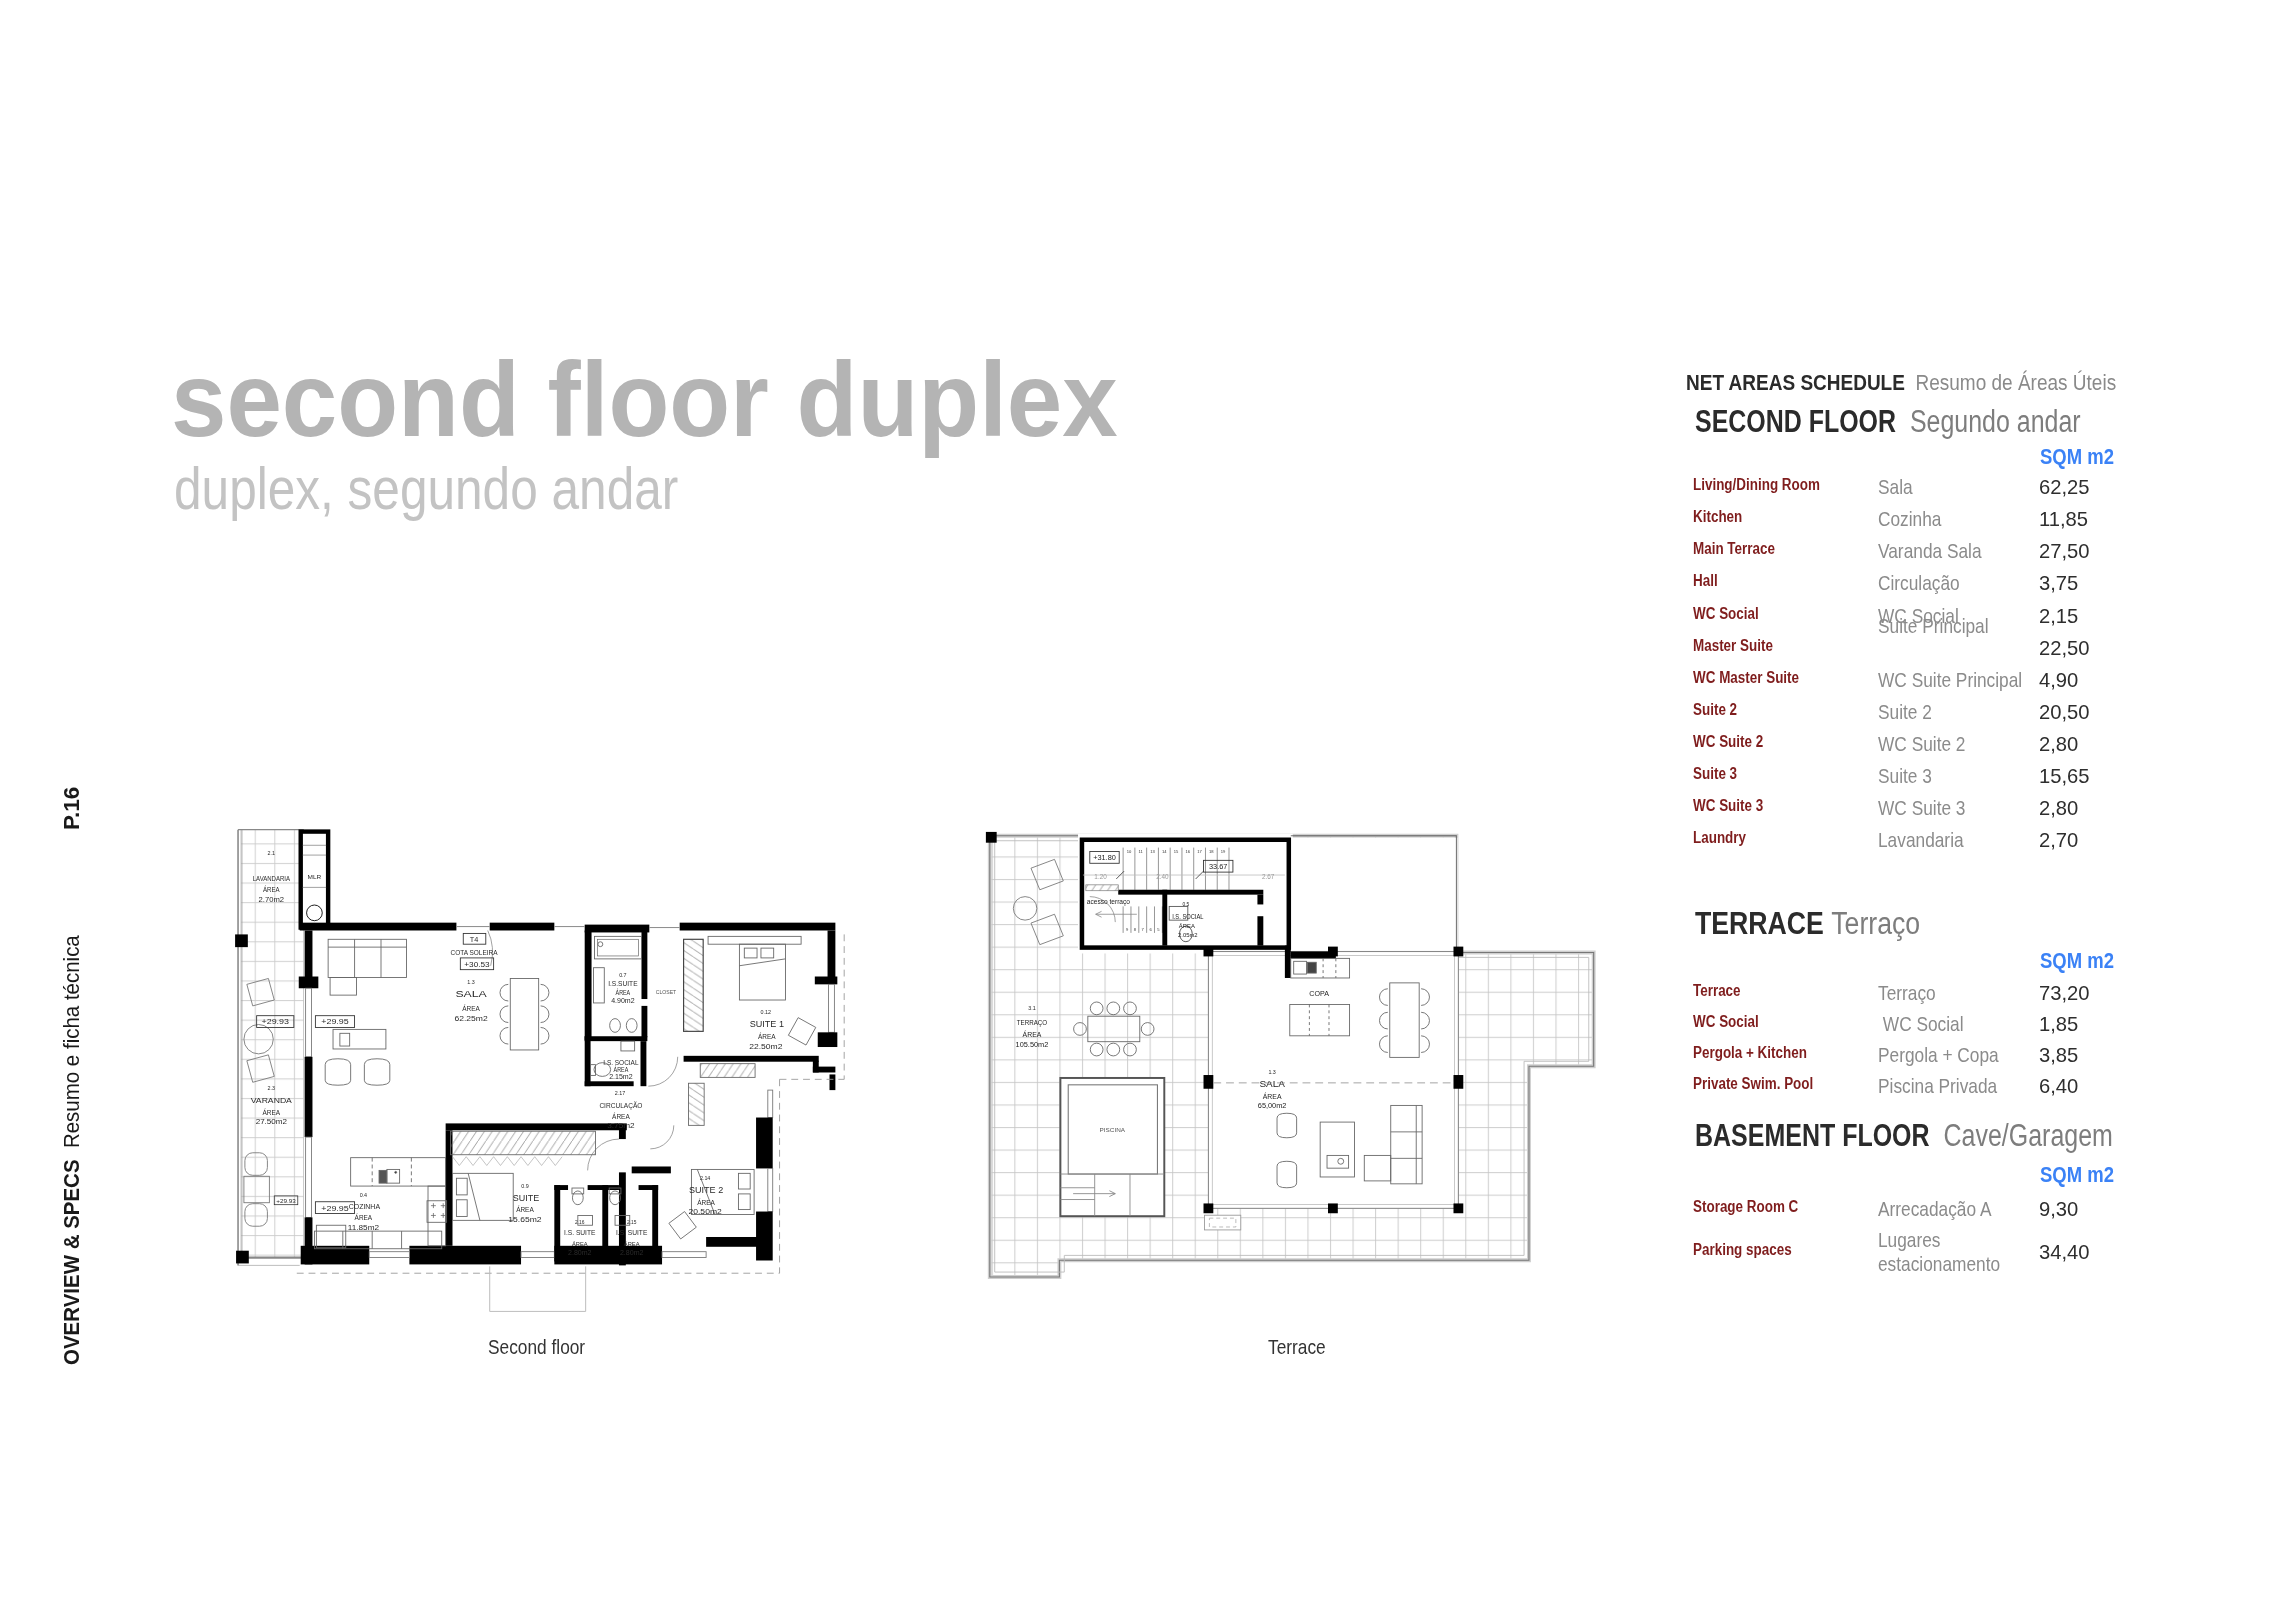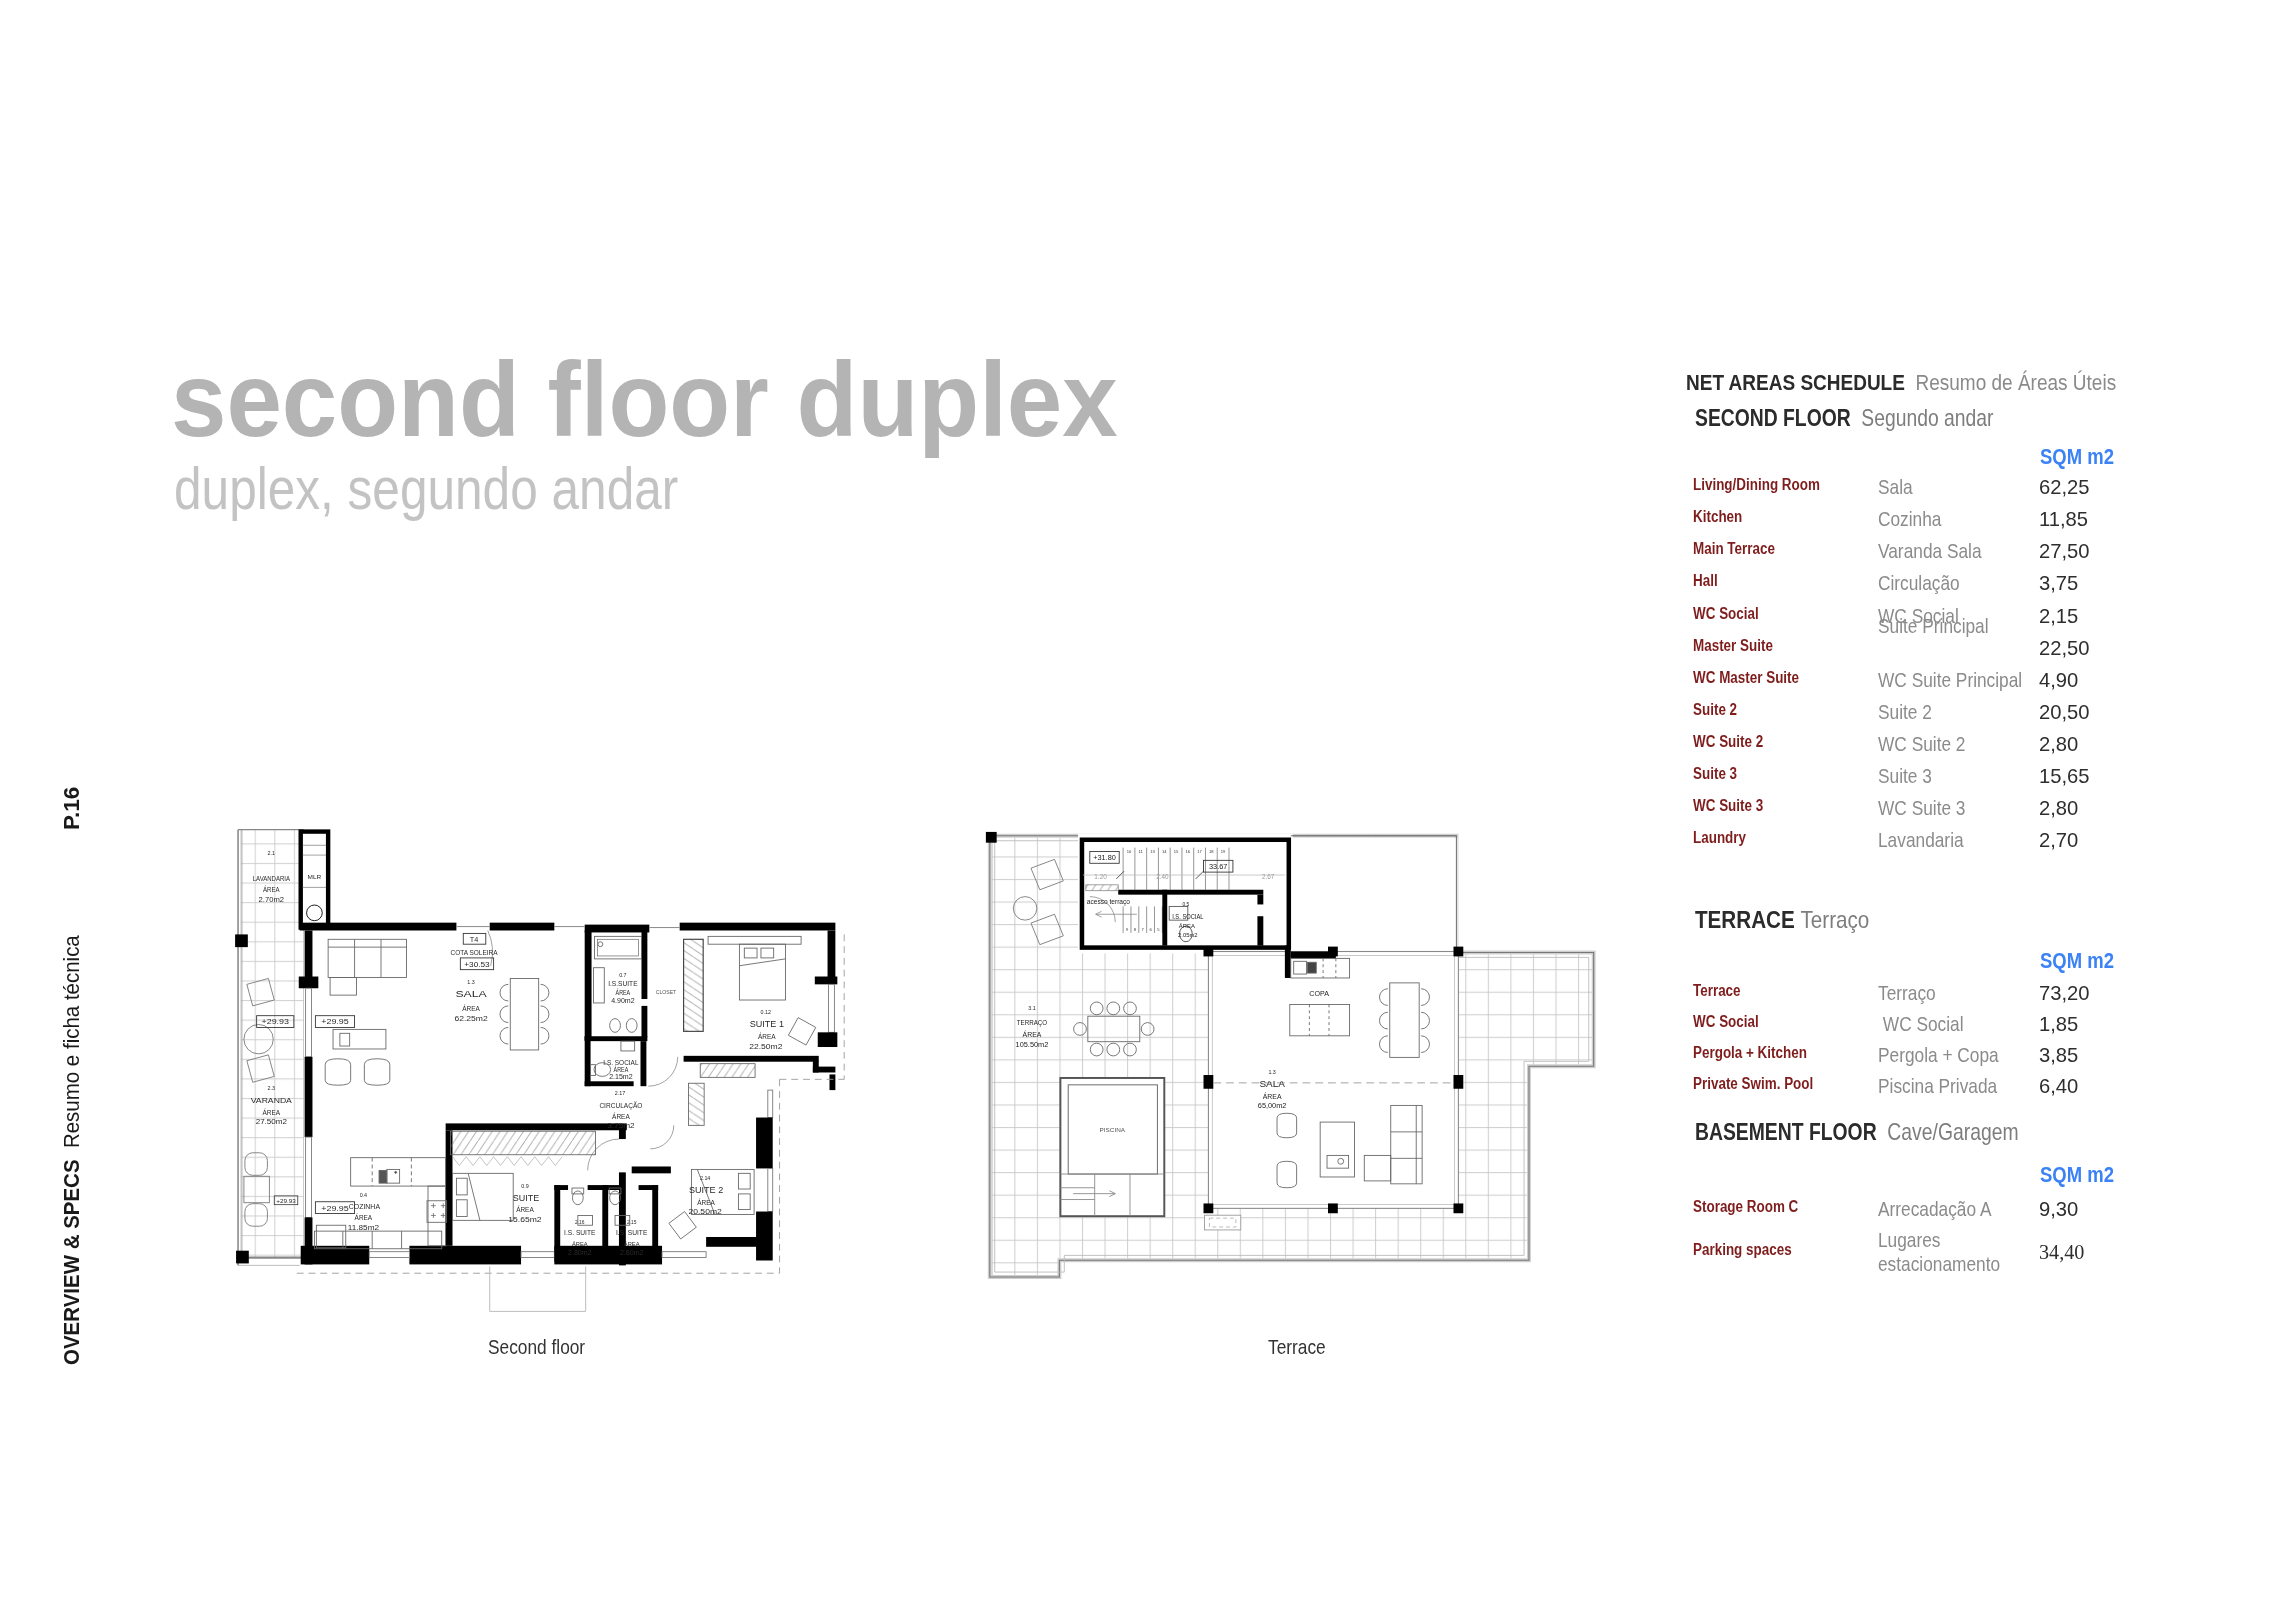--- a/index.html
+++ b/index.html
@@ -13,21 +13,21 @@
   #title { left:171px; top:346px; font-size:106px; font-weight:bold; color:#b4b4b4; }
   #title .sx { transform:scaleX(0.94); }
   #subtitle { left:174px; top:460px; font-size:59px; color:#c3c3c3; }
   #subtitle .sx { transform:scaleX(0.84); }
   .vt { transform-origin:0 0; }
   #p16 { left:61px; top:830px; font-size:22.5px; font-weight:bold; color:#1a1a1a; transform:rotate(-90deg); }
   #ovspec { left:61px; top:1365px; font-size:22.5px; color:#1a1a1a; transform:rotate(-90deg) scaleX(0.91); }
   .caption { font-size:20.6px; color:#333; }
   .h1t { font-size:21.6px; font-weight:bold; color:#2b2b2b;text-decoration:underline; }
   .h1t .g { font-weight:normal; color:#8a8a8a; }
-  .h2t { font-size:24px; font-weight:bold; color:#2b2b2b; }
+  .h2t { font-size:31px; font-weight:bold; color:#2b2b2b; }
   .h2t .g { font-weight:normal; color:#7d7d7d; }
   .h2t .sx { transform:scaleX(0.86); } .h1t .sx { transform:scaleX(0.88); } .c3 .sx { transform:scaleX(0.98); }
   .sqm { font-size:22px; font-weight:bold; color:#3b82f6;text-align:right; }
   .c1 { font-size:16px; font-weight:bold; color:#7f1d1d; }
   .c2 { font-size:20.6px; color:#8b8b8b; }
   .c3 { font-size:20.6px; color:#2e2e2e; }
 </style>
 </head>
 <body>
 <div id="page">
@@ -99,21 +99,21 @@
     </div>
 
   <div class="abs h2t" style="left:1695px; top:1120px;"><span class="sx" style="transform:scaleX(0.806);">BASEMENT FLOOR&nbsp; <span class="g">Cave/Garagem</span></span></div>
   <div class="abs sqm" style="left:2040px; top:1164px;"><span class="sx">SQM m2</span></div>
   <div class="abs" id="tableC">
       <div class="abs c1" style="left:1693px; top:1199px;"><span class="sx">Storage Room C</span></div>
       <div class="abs c2" style="left:1878px; top:1199px;"><span class="sx">Arrecadação A</span></div>
       <div class="abs c3" style="left:2039px; top:1199px;"><span class="sx">9,30</span></div>
       <div class="abs c1" style="left:1693px; top:1242px;"><span class="sx">Parking spaces</span></div>
       <div class="abs c2" style="left:1878px; top:1228px; line-height:1.16;"><span class="sx">Lugares<br>estacionamento</span></div>
-      <div class="abs c3" style="left:2039px; top:1242px;font-family:Liberation Serif, serif;"><span class="sx">34,40</span></div>
+      <div class="abs c3" style="left:2039px; top:1242px;"><span class="sx">34,40</span></div>
     </div>
 
   <div class="abs" id="plan1" style="left:223px; top:812px;">
 <svg width="647" height="519" viewBox="228 828 660 530">
 <defs>
  <pattern id="t1" width="20" height="20" patternUnits="userSpaceOnUse">
    <path d="M0 0.6 H20 M0.6 0 V20" stroke="#c9c9c9" stroke-width="0.9" fill="none"></path>
  </pattern>
  <pattern id="hat" width="8" height="12" patternUnits="userSpaceOnUse">
    <path d="M0 12 L8 0" stroke="#777" stroke-width="0.7" fill="none"></path>

